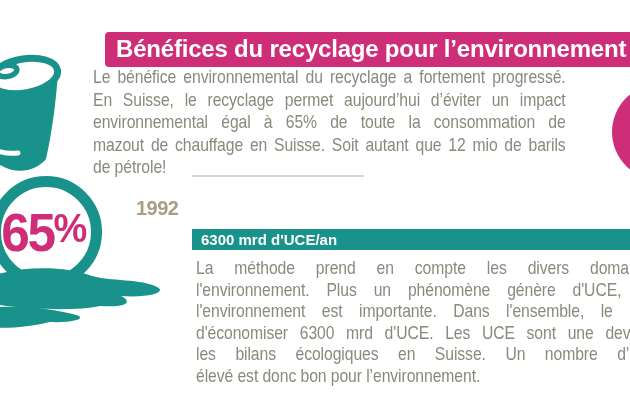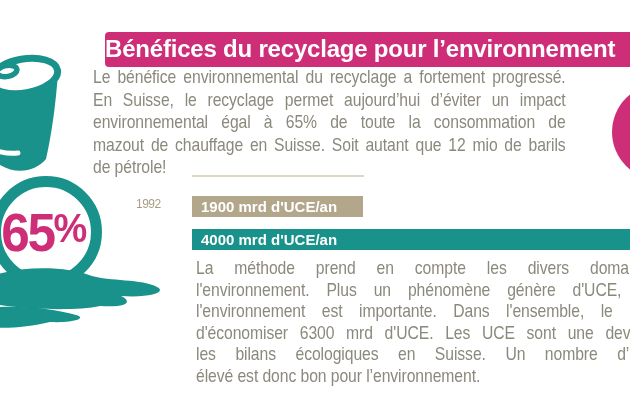--- a/index.html
+++ b/index.html
@@ -6,40 +6,40 @@
   .canvas {
     position:relative; width:630px; height:412px; background:#ffffff;
     overflow:hidden; font-family:"Liberation Sans", sans-serif;
   }
 
   
   .title-bar {
     position:absolute; left:105px; top:32px; width:525px; height:35px;
     background:#ce2e78; border-radius:4px 0 0 4px; box-sizing:border-box;
     color:#ffffff; font-weight:bold; font-size:24px; line-height:34px;
-    white-space:nowrap; overflow:hidden; letter-spacing:-0.2px;
+    padding-left:11px; white-space:nowrap; overflow:hidden; letter-spacing:-0.2px;
   }
 
   
   .intro {
     position:absolute; left:93px; top:66px; width:556px;
     transform:scaleX(0.85); transform-origin:0 0;
     color:#8b887c; font-size:18.5px; line-height:22.5px; letter-spacing:-0.1px;
   }
   .bodytext {
     position:absolute; left:196px; top:257px; width:588px;
     transform:scaleX(0.85); transform-origin:0 0;
     color:#8b887c; font-size:18.5px; line-height:21.5px; letter-spacing:-0.1px;
   }
   .jline { text-align:justify; text-align-last:justify; white-space:normal; }
   .jline.last { text-align:justify; text-align-last:left; }
 
   
   .rule { position:absolute; left:192px; top:175px; width:172px; height:2px; background:#ddd5c5; }
-  .year { position:absolute; width:52px; font-weight:normal; font-size:12px; letter-spacing:-0.5px; }
+  .year { position:absolute; width:52px; font-weight:bold; font-size:20px; letter-spacing:-0.5px; }
   .y1992 { left:136px; top:197px; color:#a99e85; }
   .y2017 { left:134px; top:229px; color:#18928a; }
   .bar {
     position:absolute; height:21px; box-sizing:border-box;
     color:#ffffff; font-weight:bold; font-size:15px; line-height:21px;
     padding-left:9px; white-space:nowrap; overflow:hidden;
   }
   .b1992 { left:192px; top:196px; width:171px; background:#b3a78b; }
   .b2017 { left:192px; top:229px; width:438px; background:#18928a; }
 
@@ -93,26 +93,23 @@
     <div class="jline">Le bénéfice environnemental du recyclage a fortement progressé.</div>
     <div class="jline">En Suisse, le recyclage permet aujourd’hui d’éviter un impact</div>
     <div class="jline">environnemental égal à 65% de toute la consommation de</div>
     <div class="jline">mazout de chauffage en Suisse. Soit autant que 12 mio de barils</div>
     <div class="jline last">de pétrole!</div>
   </div>
 
   <div class="rule"></div>
 
   <div class="year y1992">1992</div>
-  <div class="bar b1992">
-    <span>1900 mrd d'UCE/an</span>
-  </div>
 
   <div class="bar b2017">
-    <span>4000 mrd d'UCE/an</span>
+    <span>6300 mrd d'UCE/an</span>
   </div>
 
   <div class="bodytext">
     <div class="jline">La méthode prend en compte les divers domaines de</div>
     <div class="jline">l'environnement. Plus un phénomène génère d'UCE, plus la</div>
     <div class="jline">l'environnement est importante. Dans l'ensemble, le recyclage</div>
     <div class="jline">d'économiser 6300 mrd d'UCE. Les UCE sont une devise dans</div>
     <div class="jline">les bilans écologiques en Suisse. Un nombre d’écopoints</div>
     <div class="jline last">élevé est donc bon pour l’environnement.</div>
   </div>

